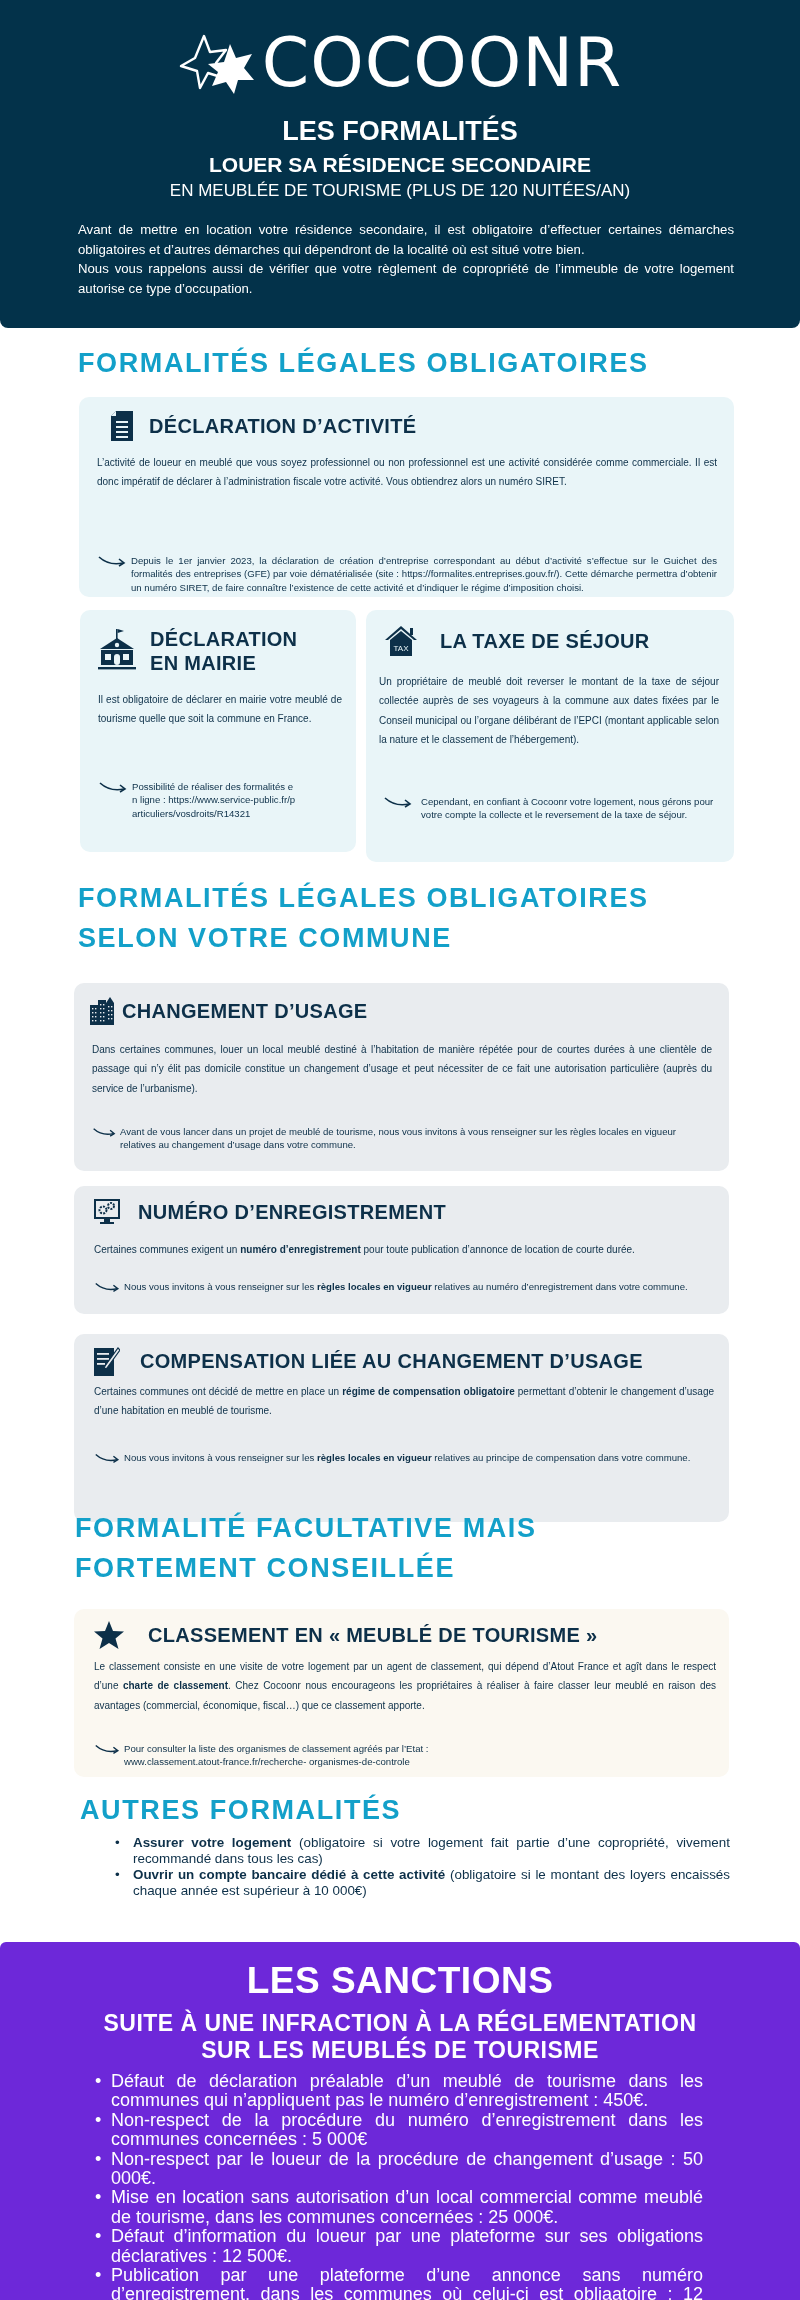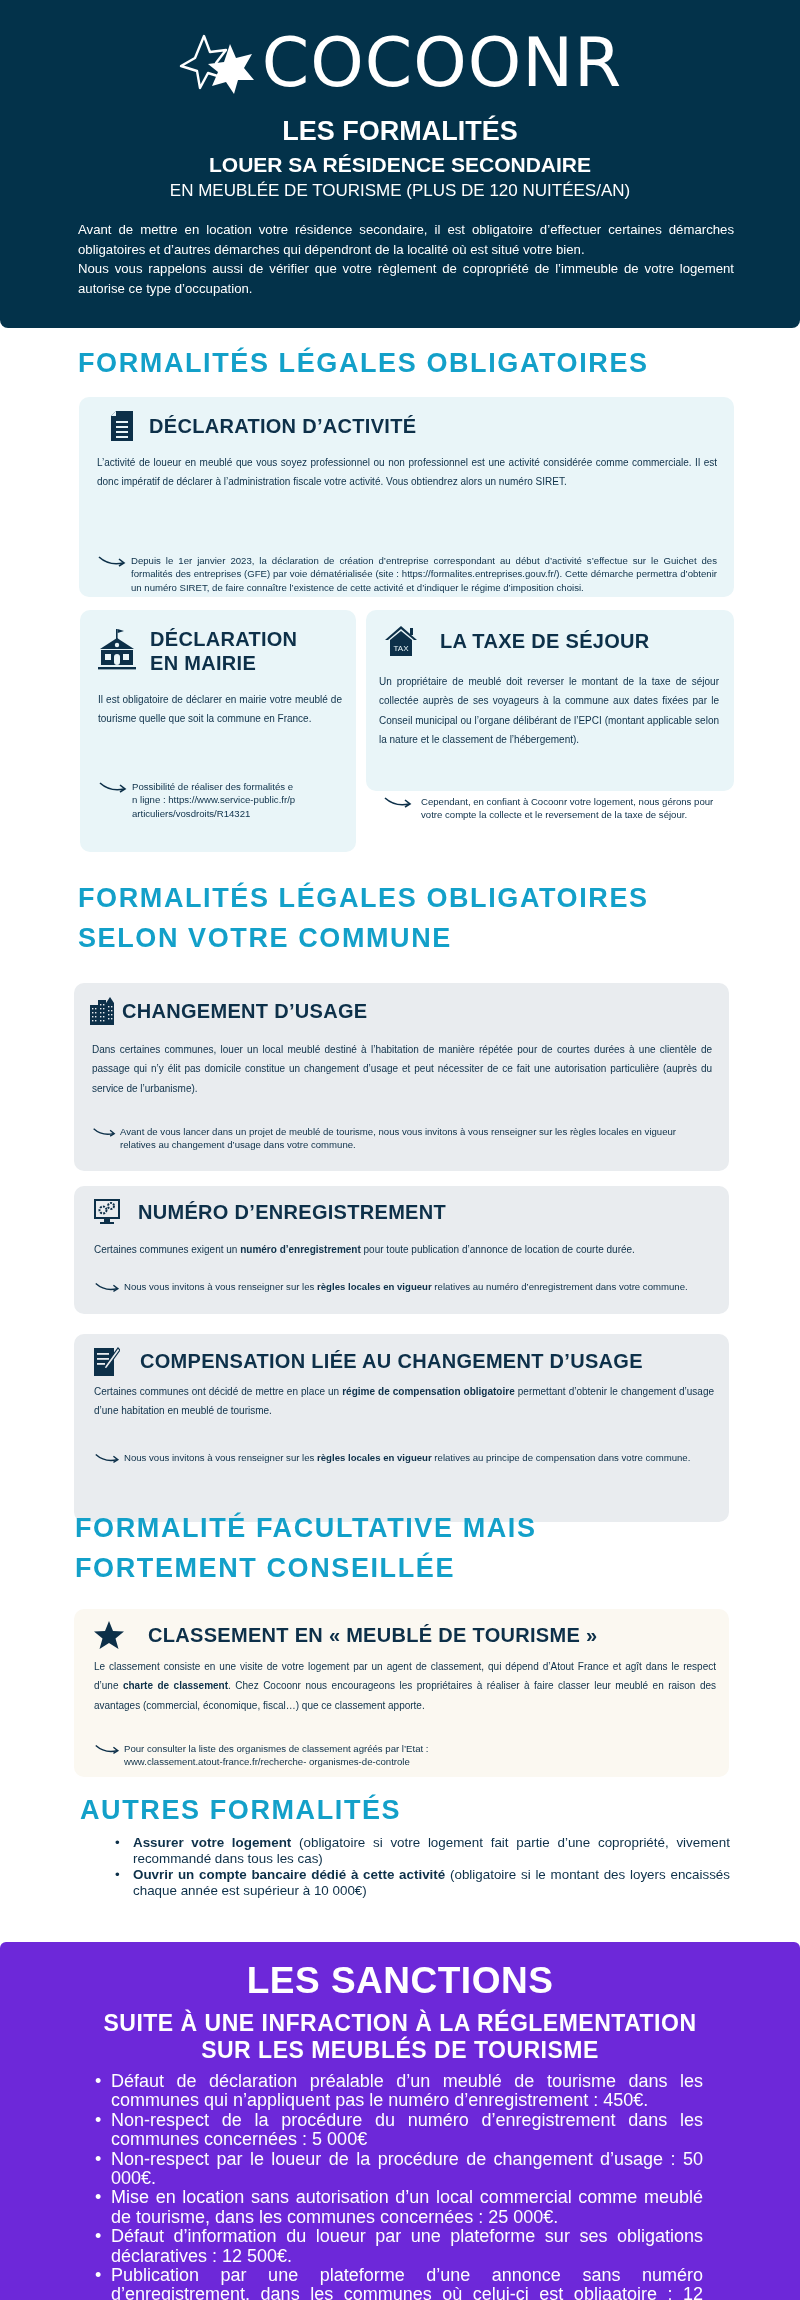--- a/index.html
+++ b/index.html
@@ -109,21 +109,21 @@
   <div class="card-body" style="left:18px; top:80px; width:244px;">Il est obligatoire de déclarer en mairie votre meublé de tourisme quelle que soit la commune en France.</div>
   <div class="note" style="left:18px; top:170px; width:200px;">
     <svg class="arrow" viewBox="0 0 34 14">
         <path d="M2 3 Q12 12 26 9" fill="none" stroke="#0d3049" stroke-width="1.6"></path>
         <path d="M22 5 L27 9 L22 12" fill="none" stroke="#0d3049" stroke-width="1.6"></path>
       </svg>
     <span class="note-text" style="text-align:left; word-break:break-all;">Possibilité de réaliser des formalités en ligne : https://www.service-public.fr/particuliers/vosdroits/R14321</span>
   </div>
 </div>
 
-<div class="card blue" style="left:366px; top:610px; width:368px; height:181px;">
+<div class="card blue" style="left:366px; top:610px; width:368px; height:252px;">
   <div class="card-head" style="left:18px; top:14px;">
     <svg class="ico" width="34" height="34" viewBox="0 0 34 34">
       <path d="M17 2 L33 16 L30 16 L17 5 L4 16 L1 16 Z" fill="#0d3049"></path>
       <rect x="26" y="4" width="3" height="7" fill="#0d3049"></rect>
       <path d="M6 16 L17 7 L28 16 V32 H6 Z" fill="#0d3049"></path>
       <text x="17" y="27" font-size="8" fill="#e9f5f8" text-anchor="middle" font-family="Liberation Sans, sans-serif">TAX</text>
     </svg>
     <span class="card-title" style="margin-left:22px;text-align:center;">LA TAXE DE SÉJOUR</span>
   </div>
   <div class="card-body" style="left:13px; top:62px; width:340px;">Un propriétaire de meublé doit reverser le montant de la taxe de séjour collectée auprès de ses voyageurs à la commune aux dates fixées par le Conseil municipal ou l’organe délibérant de l’EPCI (montant applicable selon la nature et le classement de l’hébergement).</div>

